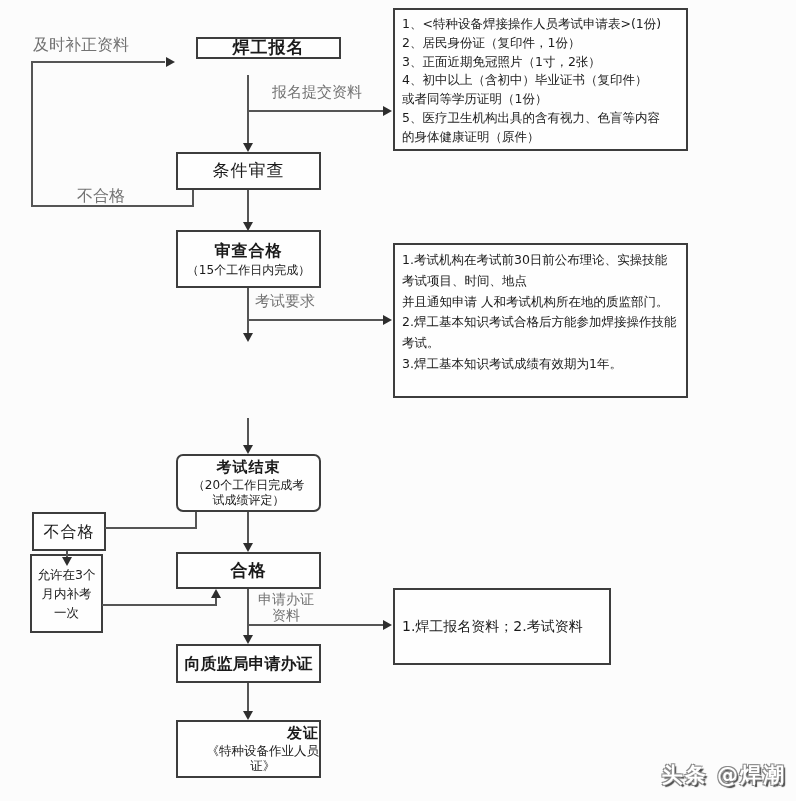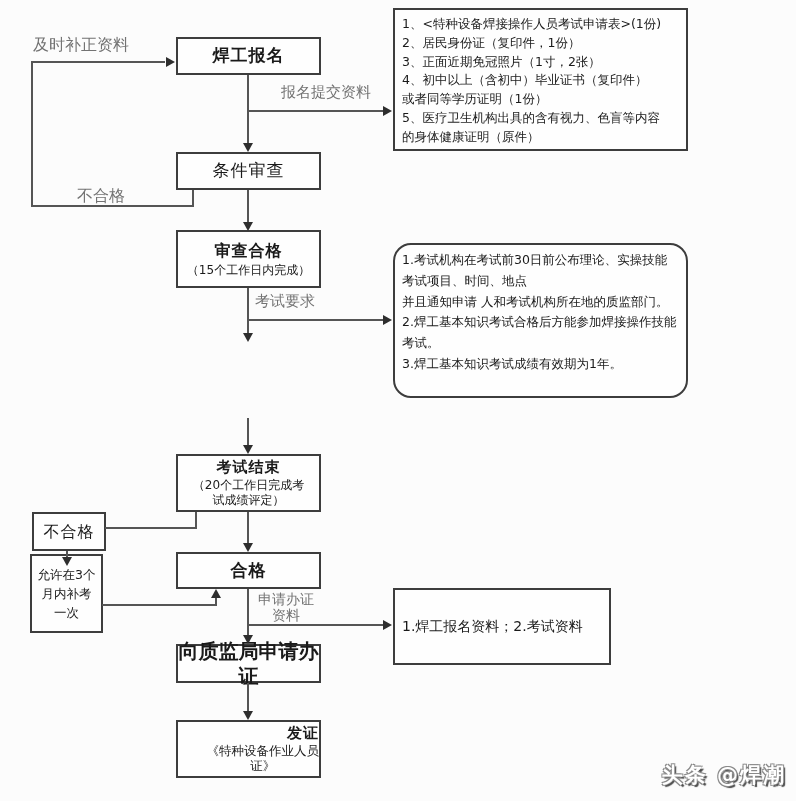--- a/index.html
+++ b/index.html
@@ -58,46 +58,46 @@
     color: #ffffff;
     letter-spacing: 2px;
     text-shadow: -1px -1px 0 #8a8a8a, 1px -1px 0 #8a8a8a, -1px 1px 0 #8a8a8a, 2px 2px 1px #4a4a4a;
   }
 </style>
 </head>
 <body>
 
 <div class="canvas">
 
-  <div class="fbox main-col" style="top:37px;height:38px;">
+  <div class="fbox main-col" style="top:37px;height:22px;margin-left:20px;">
     <span class="title-b">焊工报名</span>
   </div>
 
   <div class="fbox main-col" style="top:152px;height:38px;">
     <span class="title-r">条件审查</span>
   </div>
 
   <div class="fbox main-col" style="top:230px;height:58px;">
     <span class="title-b" style="font-size:16px;">审查合格</span>
     <span class="subtitle">（15个工作日内完成）</span>
   </div>
 
 
-  <div class="fbox main-col" style="top:454px;height:58px;">
+  <div class="fbox main-col" style="top:454px;height:58px;border-radius:7px;">
     <span class="title-b" style="font-size:15px;">考试结束</span>
     <span class="subtitle">（20个工作日完成考
 试成绩评定）</span>
   </div>
 
   <div class="fbox main-col" style="top:552px;height:37px;">
     <span class="title-b">合格</span>
   </div>
 
   <div class="fbox main-col" style="top:644px;height:39px;">
-    <span class="title-b" style="font-size:20px;letter-spacing:0;">向质监局申请办证</span>
+    <span class="title-b" style="font-size:16px;letter-spacing:0;">向质监局申请办证</span>
   </div>
 
   <div class="fbox main-col" style="top:720px;height:58px;align-items:flex-end;">
     <span class="title-b" style="font-size:15px;">发证</span>
     <span class="subtitle" style="font-size:12.5px;margin-top:0;">《特种设备作业人员
 证》</span>
   </div>
 
   <div class="fbox" style="left:32px;top:512px;width:74px;height:39px;">
     <span class="title-r" style="font-size:16px;">不合格</span>
@@ -110,31 +110,31 @@
   </div>
 
   <div class="note" style="left:393px;top:8px;width:295px;height:143px;">1、&lt;特种设备焊接操作人员考试申请表&gt;(1份)
 2、居民身份证（复印件，1份）
 3、正面近期免冠照片（1寸，2张）
 4、初中以上（含初中）毕业证书（复印件）
 或者同等学历证明（1份）
 5、医疗卫生机构出具的含有视力、色盲等内容
 的身体健康证明（原件）</div>
 
-  <div class="note" style="left:393px;top:243px;width:295px;height:155px;line-height:1.66;border-radius:18px;">1.考试机构在考试前30日前公布理论、实操技能
+  <div class="note" style="left:393px;top:243px;width:295px;height:155px;line-height:1.66;">1.考试机构在考试前30日前公布理论、实操技能
 考试项目、时间、地点
 并且通知申请 人和考试机构所在地的质监部门。
 2.焊工基本知识考试合格后方能参加焊接操作技能
 考试。
 3.焊工基本知识考试成绩有效期为1年。</div>
 
   <div class="note" style="left:393px;top:588px;width:218px;height:77px;font-size:14px;display:flex;align-items:center;">1.焊工报名资料；2.考试资料</div>
 
   <div class="lbl" style="left:33px;top:35px;font-size:16px;">及时补正资料</div>
-  <div class="lbl" style="left:281px;top:83px;">报名提交资料</div>
+  <div class="lbl" style="left:272px;top:83px;">报名提交资料</div>
   <div class="lbl" style="left:77px;top:186px;font-size:16px;">不合格</div>
   <div class="lbl" style="left:255px;top:292px;">考试要求</div>
   <div class="lbl" style="left:252px;top:591px;width:68px;text-align:center;font-size:14px;line-height:1.15;">申请办证
 资料</div>
 
   <div class="hline" style="left:31px;top:61px;width:134px;height:2px;"></div>
   <div class="arr arr-r" style="left:166px;top:57px;"></div>
   <div class="vline" style="left:31px;top:61px;width:2px;height:146px;"></div>
   <div class="hline" style="left:31px;top:205px;width:163px;height:2px;"></div>
   <div class="vline" style="left:192px;top:190px;width:2px;height:17px;"></div>

